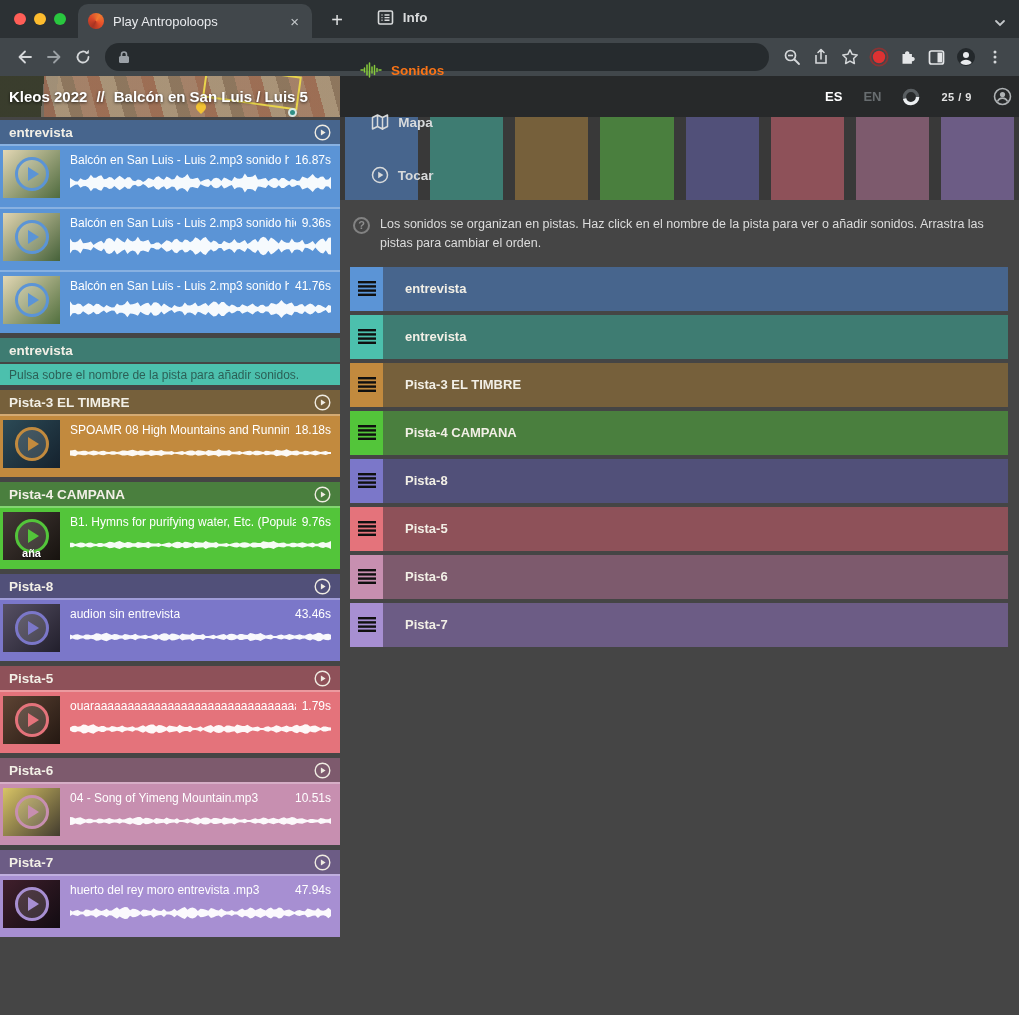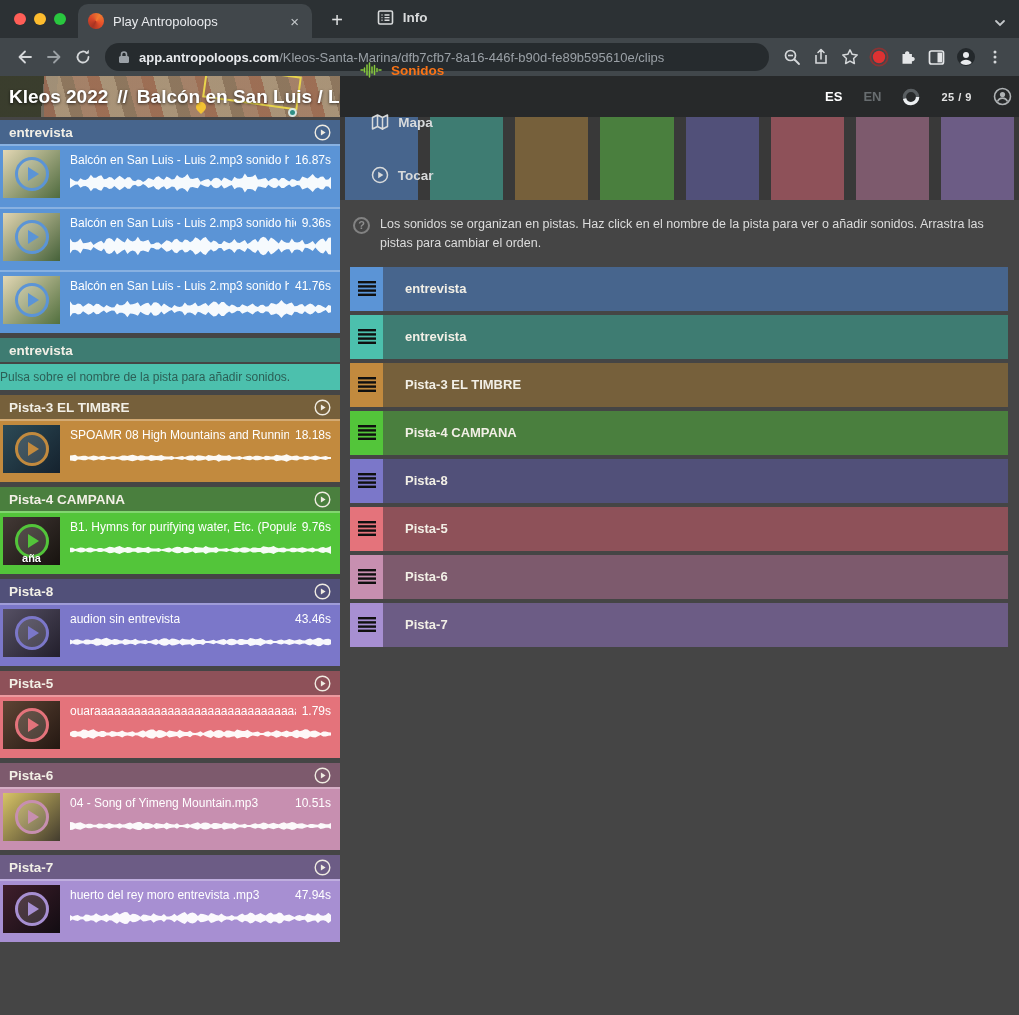--- a/index.html
+++ b/index.html
@@ -41,21 +41,21 @@
             repeating-linear-gradient(75deg, rgba(176,105,74,.55) 0 12px, rgba(205,178,142,.5) 12px 26px,
               rgba(150,120,90,.5) 26px 38px, rgba(190,140,110,.55) 38px 52px);
           mix-blend-mode:normal; left:44px; }
   .hero-outline { position:absolute; left:204px; top:-6px; width:96px; height:34px;
           border:2px solid #e8d44c; transform:rotate(8deg); }
   .hero-pin { position:absolute; left:196px; top:26px; width:10px; height:10px; background:#f2c233;
           border-radius:50% 50% 50% 0; transform:rotate(-45deg); }
   .hero-dot { position:absolute; left:288px; top:32px; width:9px; height:9px; border-radius:50%;
           background:#2e8f86; border:2px solid #d8e8e4; }
   .breadcrumb { position:relative; z-index:2; display:flex; gap:9px; align-items:center;
-          padding-left:9px; height:41px; color:#fff; font-size:19px; font-weight:600;
+          padding-left:9px; height:41px; color:#fff; font-size:15px; font-weight:600;
           text-shadow:0 1px 3px rgba(0,0,0,.7); white-space:nowrap; }
   .mainnav { margin-left:360px; display:flex; align-items:center; gap:36px; z-index:2;flex-direction:column; }
   .nav-item { display:flex; align-items:center; gap:9px; font-size:13.5px; color:#d8dadb; font-weight:600; }
   .hdr-right { position:absolute; right:7px; display:flex; align-items:center; gap:21px; }
   .lang { font-size:13px; font-weight:700; }
   .counter { font-size:11px; font-weight:700; color:#e3e3e3; letter-spacing:.5px; }
 
   
   .content { display:flex; height:898px; }
   .sidebar { width:340px; flex:none; background:#454545; overflow:hidden; }
@@ -74,21 +74,21 @@
   .thumb-overlay { width:34px; height:34px; border-radius:50%; border:3px solid #fff;
            background:rgba(255,255,255,.14); display:flex; align-items:center; justify-content:center; }
   .tri { width:0; height:0; border-left:11px solid #fff; border-top:7px solid transparent;
          border-bottom:7px solid transparent; margin-left:4px; }
   .thumb-caption { position:absolute; bottom:1px; left:0; right:0; text-align:center; color:#fff;
          font-size:11px; font-weight:700; text-shadow:0 1px 2px rgba(0,0,0,.8); }
   .clip-top { display:flex; justify-content:space-between; gap:6px; color:#fff; font-size:12px; }
   .clip-title { white-space:nowrap; overflow:hidden; }
   .clip-dur { flex:none; }
   .wave { display:block; width:100%; height:24px; margin-top:4px; }
-  .track-msg { height:26px; margin-top:2px; display:flex; align-items:center; padding:0 0;
+  .track-msg { height:21px; margin-top:2px; display:flex; align-items:center; padding:0 9px;
                font-size:12px; color:#2c5f56; font-weight:400; }
 
   
   .swatches { height:83px; background:#393939; display:flex; gap:12px; padding:0 5px; }
   .swatch { flex:1; }
   .help { display:flex; gap:10px; margin:15px 12px 12px 13px; color:#dcdcdc; font-size:12.5px;
           line-height:1.5; }
   .help-icon { width:17px; height:17px; flex:none; border-radius:50%; border:2px solid #828282;
           color:#8e8e8e; font-size:11px; font-weight:700; display:flex; align-items:center;
           justify-content:center; margin-top:2px; }
@@ -136,24 +136,20 @@
     <svg width="18" height="18" viewBox="0 0 18 18">
         <path d="M14.5 9a5.5 5.5 0 1 1-1.6-3.9" stroke="#d5d8da" stroke-width="1.8" fill="none" stroke-linecap="round"></path>
         <path d="M14.8 1.8v3.6h-3.6z" fill="#d5d8da"></path>
       </svg>
   </div>
   <div class="urlbar">
     <svg width="12" height="14" viewBox="0 0 12 14">
         <rect x="1" y="6" width="10" height="7" rx="1.5" fill="#9aa0a6"></rect>
         <path d="M3.5 6V4.5a2.5 2.5 0 0 1 5 0V6" stroke="#9aa0a6" stroke-width="1.6" fill="none"></path>
       </svg>
-    <span style="display:flex;overflow:hidden;">
-        <span class="url-domain">app.antropoloops.com</span>
-        <span class="url-path">/Kleos-Santa-Marina/dfb7cfb7-8a16-446f-b90d-fe89b595610e/clips</span>
-      </span>
   </div>
   <div class="tb-right" id="tb-right">
       <div class="tbtn">
         <svg width="18" height="18" viewBox="0 0 18 18">
           <circle cx="7.5" cy="7.5" r="5" stroke="#d5d8da" stroke-width="1.7" fill="none"></circle>
           <path d="M5 7.5h5" stroke="#d5d8da" stroke-width="1.6"></path>
           <path d="M11.5 11.5L16 16" stroke="#d5d8da" stroke-width="1.8" stroke-linecap="round"></path>
         </svg>
       </div>
       <div class="tbtn">

